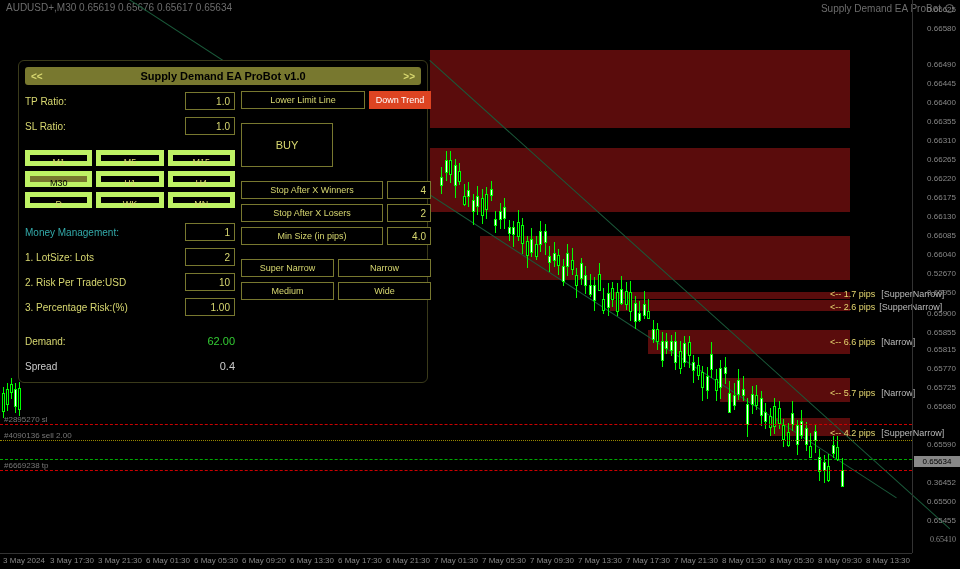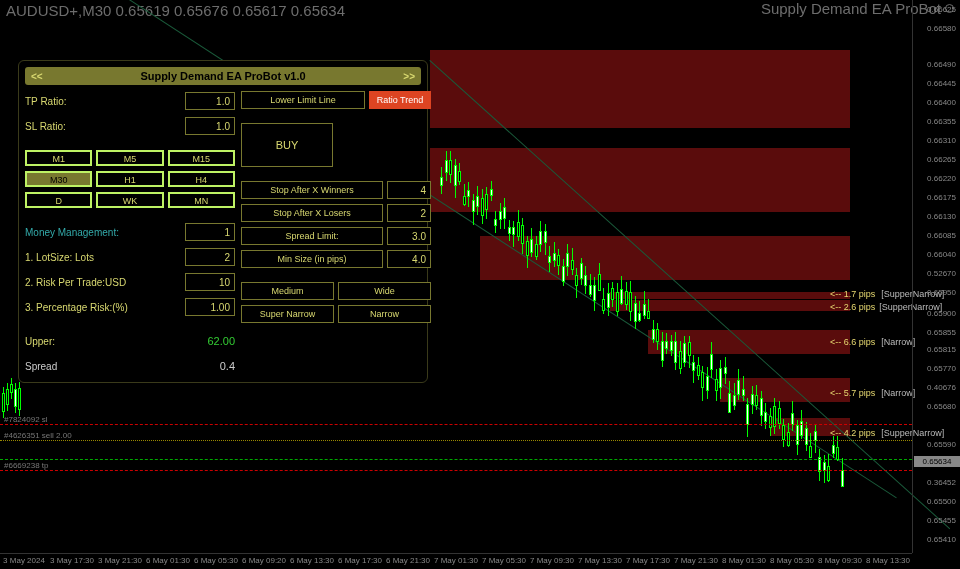--- a/index.html
+++ b/index.html
@@ -1,20 +1,20 @@
 <!DOCTYPE html>
 <html><head>
 <meta charset="utf-8">
 <style>
   * { box-sizing: border-box; margin: 0; padding: 0; }
   html, body { width: 960px; height: 569px; overflow: hidden; background: #000; font-family: Arial, sans-serif; }
   .chart-area { position: absolute; inset: 0; background: #000; }
   
   
-  .topbar { position: absolute; top: 0; left: 0; right: 0; height: 16px; color: #6d6d6d; font-size: 15px; padding: 2px 6px; display: flex; justify-content: space-between; }
+  .topbar { position: absolute; top: 0; left: 0; right: 0; height: 16px; color: #6d6d6d; font-size: 10px; padding: 2px 6px; display: flex; justify-content: space-between; }
   .topbar .right { display: flex; align-items: center; gap: 4px; }
   .refresh-icon { width: 9px; height: 9px; border: 1px solid #6d6d6d; border-radius: 50%; display: inline-block; }
   
   
   .y-axis { position: absolute; right: 0; top: 0; bottom: 16px; width: 48px; border-left: 1px solid #333; }
   .y-tick { position: absolute; right: 4px; font-size: 8px; color: #888; }
   .price-tag { position: absolute; right: 0; width: 46px; background: #888; color: #000; font-size: 8px; text-align: center; padding: 1px 0; }
   
   
   .x-axis { position: absolute; bottom: 0; left: 0; right: 48px; height: 16px; border-top: 1px solid #333; display: flex; }
@@ -49,21 +49,21 @@
   .panel-body { display: grid; grid-template-columns: 210px 190px; gap: 6px; padding-top: 6px; }
   .col { display: flex; flex-direction: column; gap: 5px; }
   
   .row { display: flex; align-items: center; gap: 6px; min-height: 20px; }
   .lbl { color: #d8d870; font-size: 10px; flex: 1; }
   .lbl.teal { color: #3aa; }
   .lbl.white { color: #ccc; }
   .valbox { width: 50px; height: 18px; background: #000; border: 1px solid #78782f; color: #d8d870; font-size: 10px; text-align: right; padding: 2px 4px; }
   
   .tf-row { display: flex; gap: 4px; }
-  .tf-btn { flex: 1; height: 16px; background: #000; border: 2px solid #bef264; color: #d8d870; font-size: 9px; text-align: center; line-height: 14px; cursor: pointer; }
+  .tf-btn { flex: 1; height: 16px; background: #000; border: 5px solid #bef264; color: #d8d870; font-size: 9px; text-align: center; line-height: 14px; cursor: pointer; }
   .tf-btn.active { background: #78782f; color: #000; }
   
   .btn { height: 18px; background: #000; border: 1px solid #78782f; color: #d8d870; font-size: 9px; text-align: center; line-height: 16px; cursor: pointer; }
   .btn.red { background: #d42; border-color: #d42; color: #fff; }
   
   .two-col { display: grid; grid-template-columns: 1fr 1fr; gap: 4px; }
   .two-col-wide { display: grid; grid-template-columns: 2fr 1fr; gap: 4px; }
   .btn-val-row { display: grid; grid-template-columns: 1fr 44px; gap: 4px; }
   
   .bigbtn-row { display: grid; grid-template-columns: 1fr 1fr; gap: 6px; height: 44px; }
@@ -479,24 +479,24 @@
         <div class="body" style="top: 431.104px; height: 13.3807px;"></div>
       </div>
       <div class="candle dn" style="left: 840.5px;">
         <div class="wick" style="top: 442.132px; height: 26.6137px;"></div>
         <div class="body" style="top: 454.488px; height: 16.1753px;"></div>
       </div>
     </div>
 
   <div id="hlines">
       <div class="hline dashed-red" style="top: 424px;">
-        <span class="hline-label">#7824092 sl</span>
+        <span class="hline-label">#2895270 sl</span>
       </div>
       <div class="hline dotted-gold" style="top: 440px;">
-        <span class="hline-label">#4626351 sell 2.00</span>
+        <span class="hline-label">#4090136 sell 2.00</span>
       </div>
       <div class="hline dashed-green" style="top: 459px;"></div>
       <div class="hline dashed-red" style="top: 470px;">
         <span class="hline-label">#6669238 tp</span>
       </div>
     </div>
 
   <div id="zone-anns">
       <div style="position: absolute; left: 830px; top: 289px; width: 130px; display: flex; gap: 6px; font-size: 9px; white-space: nowrap; pointer-events: none;">
         <span style="color: rgb(230, 216, 112);">&lt;-- 1.7 pips</span>
@@ -534,27 +534,27 @@
         <div class="y-tick" style="top: 193px;">0.66175</div>
         <div class="y-tick" style="top: 212px;">0.66130</div>
         <div class="y-tick" style="top: 231px;">0.66085</div>
         <div class="y-tick" style="top: 250px;">0.66040</div>
         <div class="y-tick" style="top: 269px;">0.52670</div>
         <div class="y-tick" style="top: 288px;">0.65950</div>
         <div class="y-tick" style="top: 309px;">0.65900</div>
         <div class="y-tick" style="top: 328px;">0.65855</div>
         <div class="y-tick" style="top: 345px;">0.65815</div>
         <div class="y-tick" style="top: 364px;">0.65770</div>
-        <div class="y-tick" style="top: 383px;">0.40676</div>
+        <div class="y-tick" style="top: 383px;">0.65725</div>
         <div class="y-tick" style="top: 402px;">0.65680</div>
         <div class="y-tick" style="top: 440px;">0.65590</div>
         <div class="y-tick" style="top: 478px;">0.36452</div>
         <div class="y-tick" style="top: 497px;">0.65500</div>
         <div class="y-tick" style="top: 516px;">0.65455</div>
-        <div class="y-tick" style="top: 535px;">0.65410</div>
+        <div class="y-tick" style="top: 535px; font-family: Liberation Serif, serif;">0.65410</div>
       </div>
     <div class="price-tag" id="ptag" style="top: 456px;">0.65634</div>
   </div>
 
   <div class="x-axis" id="xaxis">
       <div class="x-tick">3 May 2024</div>
       <div class="x-tick">3 May 17:30</div>
       <div class="x-tick">3 May 21:30</div>
       <div class="x-tick">6 May 01:30</div>
       <div class="x-tick">6 May 05:30</div>
@@ -619,61 +619,57 @@
         <div class="row">
           <span class="lbl">2. Risk Per Trade:USD</span>
           <input class="valbox" value="10" style="">
         </div>
         <div class="row">
           <span class="lbl">3. Percentage Risk:(%)</span>
           <input class="valbox" value="1.00" style="">
         </div>
         <div class="sep"></div>
         <div class="row">
-          <span class="lbl">Upper:</span>
+          <span class="lbl">Demand:</span>
           <span class="profit-val">62.00</span>
         </div>
         <div class="row">
           <span class="lbl white">Spread</span>
           <span class="spread-val">0.4</span>
         </div>
       </div>
 
       <div class="col">
         <div class="two-col-wide">
           <div class="btn">Lower Limit Line</div>
-          <div class="btn red">Ratio Trend</div>
+          <div class="btn red">Down Trend</div>
         </div>
         <div class="sep"></div>
         <div class="bigbtn-row">
           <div class="bigbtn">BUY</div>
         </div>
         <div class="sep"></div>
         <div class="btn-val-row">
           <div class="btn">Stop After X Winners</div>
           <input class="valbox" style="width: auto;" value="4">
         </div>
         <div class="btn-val-row">
           <div class="btn">Stop After X Losers</div>
           <input class="valbox" style="width: auto;" value="2">
         </div>
         <div class="btn-val-row">
-          <div class="btn">Spread Limit:</div>
-          <input class="valbox" style="width: auto;" value="3.0">
-        </div>
-        <div class="btn-val-row">
           <div class="btn">Min Size (in pips)</div>
           <input class="valbox" style="width: auto;" value="4.0">
         </div>
         <div class="sep"></div>
+        <div class="two-col">
+          <div class="btn">Super Narrow</div>
+          <div class="btn">Narrow</div>
+        </div>
         <div class="two-col">
           <div class="btn">Medium</div>
           <div class="btn">Wide</div>
         </div>
-        <div class="two-col">
-          <div class="btn">Super Narrow</div>
-          <div class="btn">Narrow</div>
-        </div>
       </div>
     </div>
   </div>
 
 </div>
 
 </body></html>

